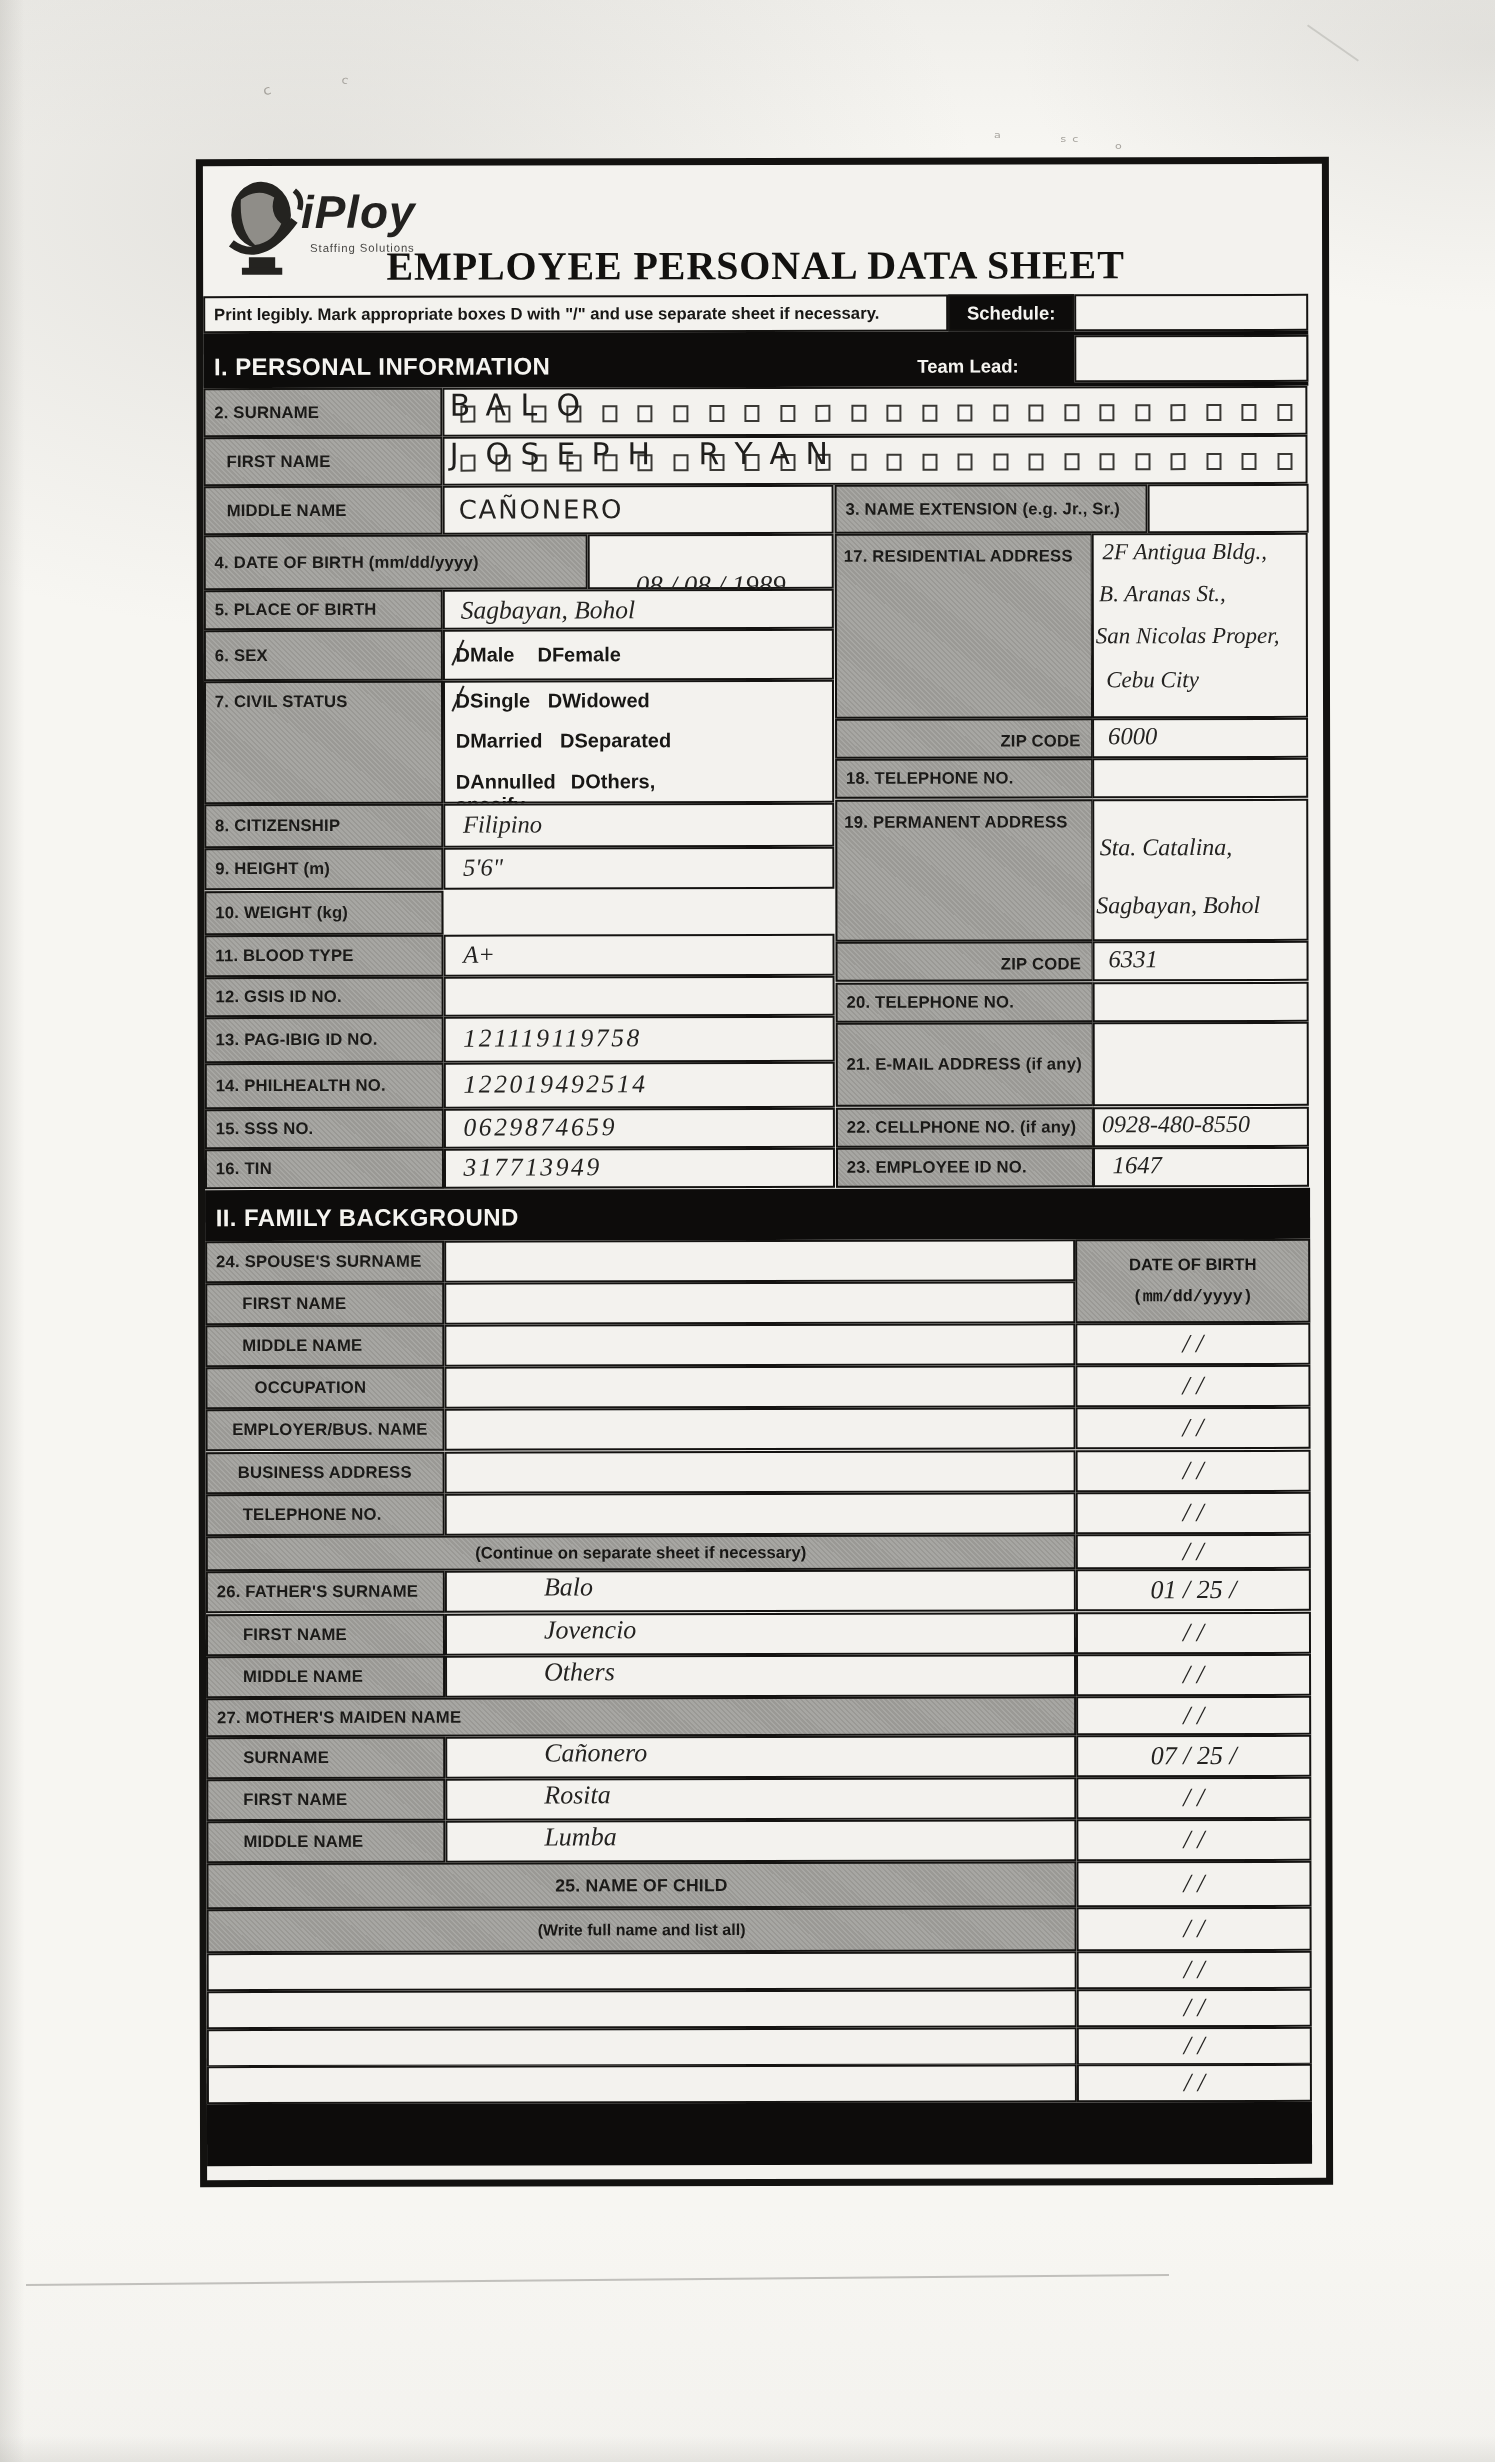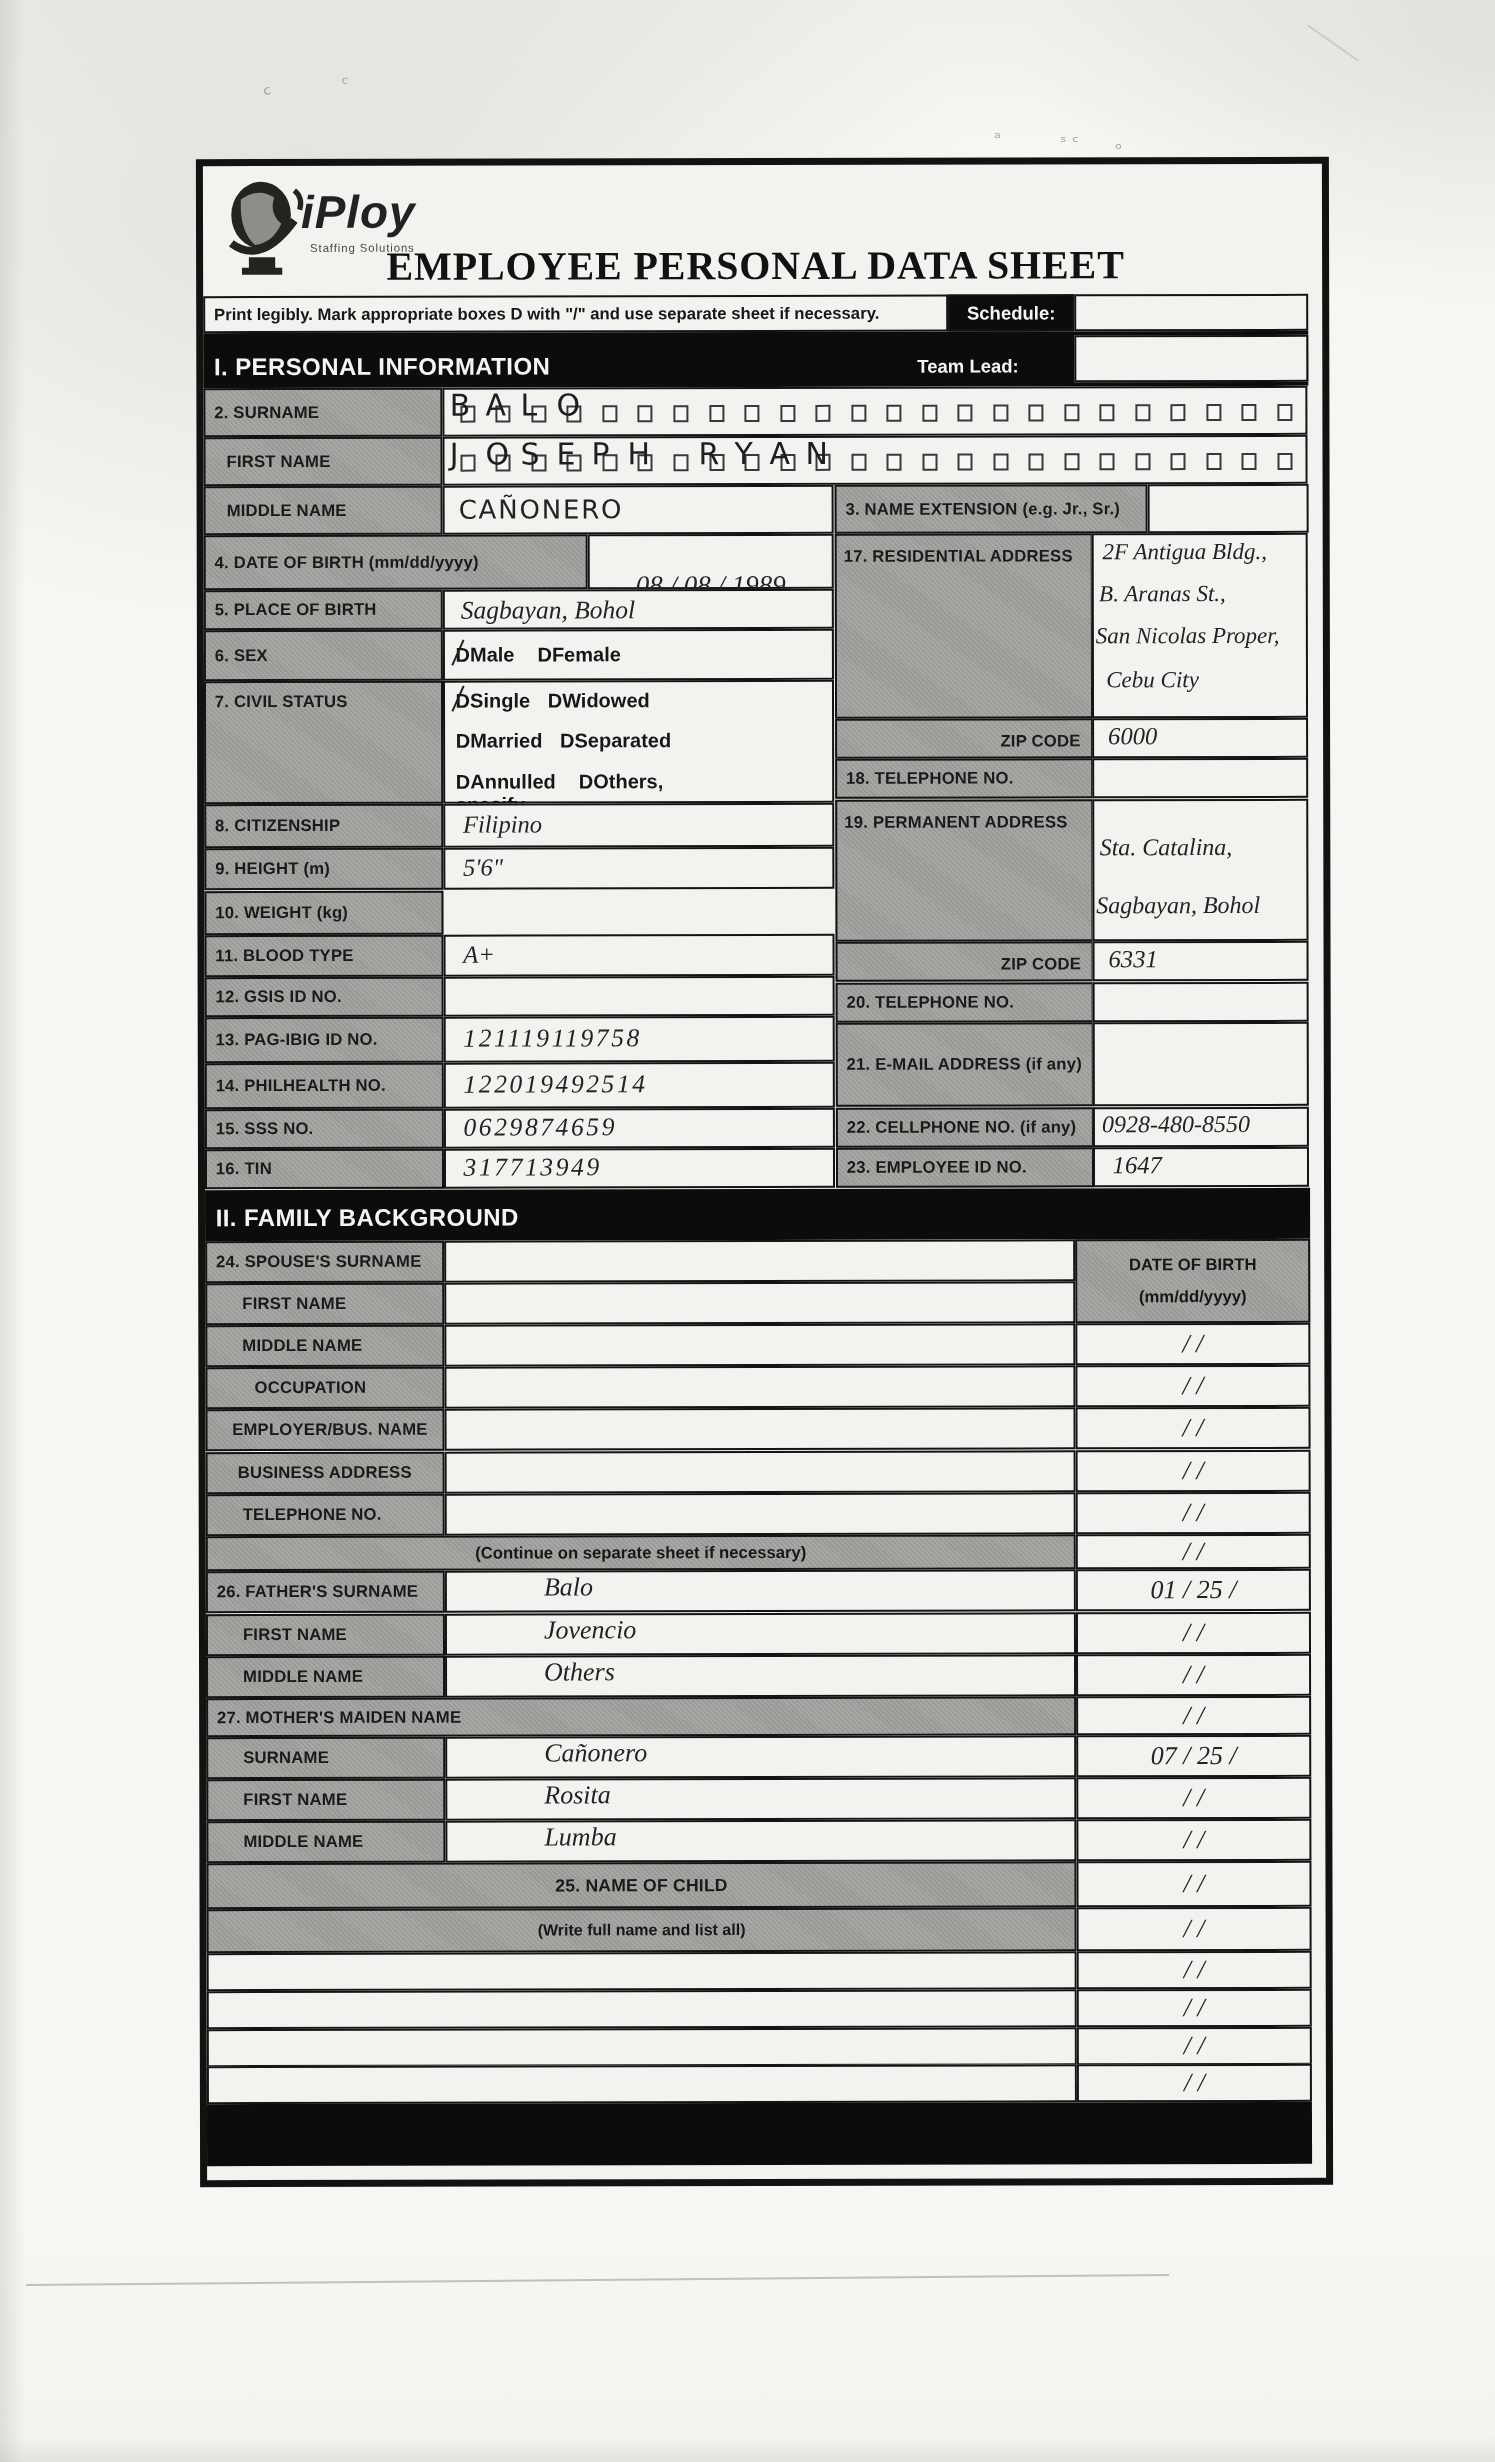--- a/index.html
+++ b/index.html
@@ -258,21 +258,21 @@
       </div>
     </div>
 
     <div class="row" style="top:515px;height:123px;">
       <div class="cell gray" style="left:0;top:0;width:239px;height:123px;">
           <span class="lbl" style="position:absolute;left:8.8px;top:8.8px;">7. CIVIL STATUS</span>
         </div>
       <div class="cell" style="left:239px;top:0;width:391px;height:123px;">
         <div class="abs cbgroup" style="left:10.6px;top:7px;font-size:20px;"><span style="margin-right: 17.6px;"><span class="dbox checked">D</span><span style="font-weight: 700;">Single</span></span><span style="margin-right: 17.6px;"><span class="dbox">D</span><span style="font-weight: 700;">Widowed</span></span></div>
         <div class="abs cbgroup" style="left:10.6px;top:47px;font-size:20px;"><span style="margin-right: 17.6px;"><span class="dbox">D</span><span style="font-weight: 700;">Married</span></span><span style="margin-right: 17.6px;"><span class="dbox">D</span><span style="font-weight: 700;">Separated</span></span></div>
-        <div class="abs cbgroup" style="left:10.6px;top:88px;font-size:20px;"><span style="margin-right: 23px;"><span class="dbox">D</span><span style="font-weight: 700;">Annulled</span></span><span style="margin-right: 17.6px;"><span class="dbox">D</span><span style="font-weight: 700;">Others, specify__________.</span></span></div>
+        <div class="abs cbgroup" style="left:10.6px;top:88px;font-size:20px;"><span style="margin-right: 15px;"><span class="dbox">D</span><span style="font-weight: 700;">Annulled</span></span><span style="margin-right: 17.6px;"><span class="dbox">D</span><span style="font-weight: 700;">Others, specify__________.</span></span></div>
       </div>
     </div>
 
     <div class="row" style="top:638px;height:44px;">
       <div class="cell gray lblpad" style="left:0;top:0;width:239px;height:44px;">
           <span class="lbl">8. CITIZENSHIP</span>
         </div>
       <div class="cell" style="left:239px;top:0;width:391px;height:44px;">
           <span class="hw" style="position:absolute;left:17.6px;top:5.3px;font-size:24.6px;">Filipino</span>
         </div>
@@ -396,21 +396,21 @@
       <div class="abs" style="left:10.6px;bottom:8.8px;font-size:24px;font-weight:700;letter-spacing:0.4px;">II. FAMILY BACKGROUND</div>
     </div>
 
     <div class="row" style="top:1075px;height:42px;">
       <div class="cell gray lblpad" style="left:0;top:0;width:239px;height:42px;">
           <span class="lbl">24. SPOUSE'S SURNAME</span>
         </div>
       <div class="cell" style="left:239px;top:0;width:631px;height:42px;"></div>
       <div class="cell gray" style="left:870px;top:0;width:235px;height:84px;">
         <div class="abs" style="left:0;right:0;top:14px;text-align:center;font-size:16.7px;font-weight:700;">DATE OF BIRTH</div>
-        <div class="abs" style="left:0;right:0;top:46px;text-align:center;font-size:16.7px;font-weight:700;">(mm/dd/yyyy)</div>
+        <div class="abs" style="left:0;right:0;top:46px;text-align:center;font-size:16.7px;font-weight:700;font-family:Liberation Mono, monospace;">(mm/dd/yyyy)</div>
       </div>
     </div>
     <div class="row" style="top:1117px;height:42px;">
       <div class="cell gray lblpad" style="left:0;top:0;width:239px;height:42px;padding-left:35px;">
           <span class="lbl">FIRST NAME</span>
         </div>
       <div class="cell" style="left:239px;top:0;width:631px;height:42px;"></div>
     </div>
     <div class="row" style="top:1159px;height:42px;">
       <div class="cell gray lblpad" style="left:0;top:0;width:239px;height:42px;padding-left:35px;">

